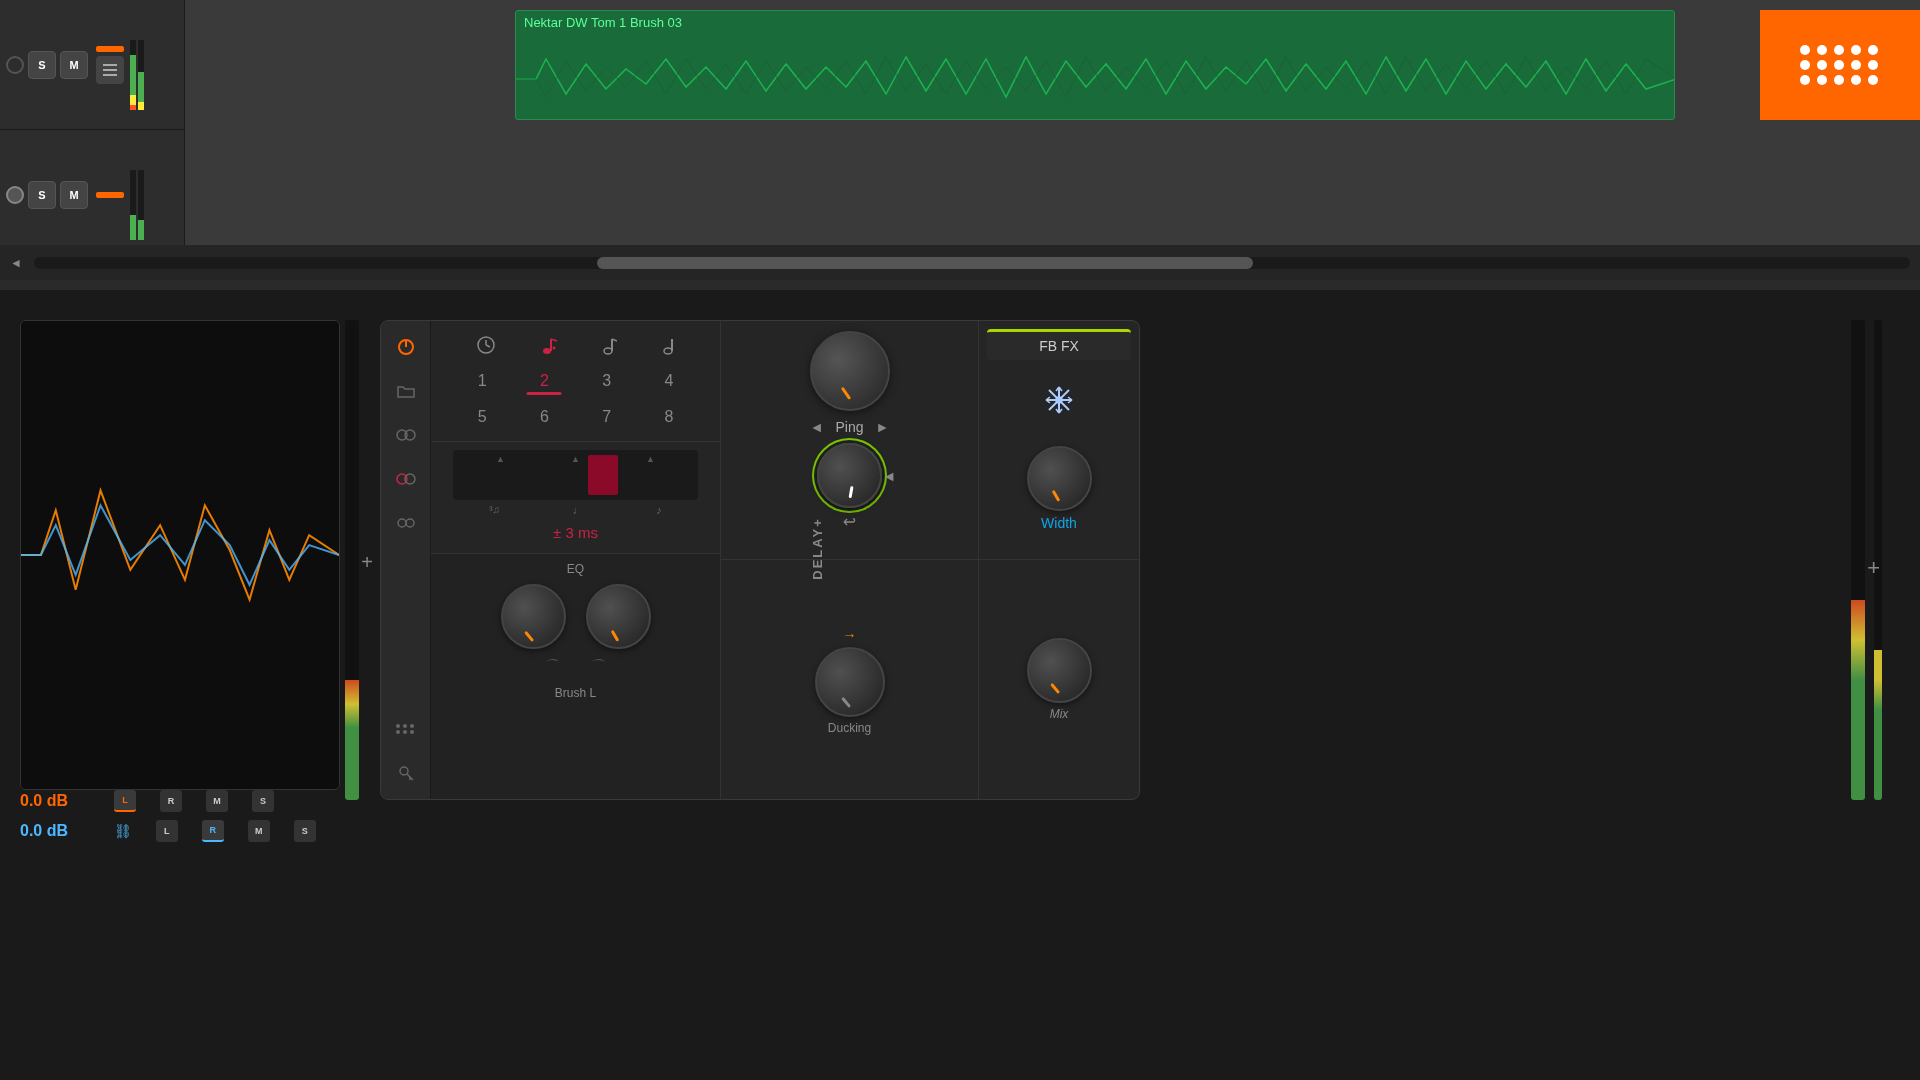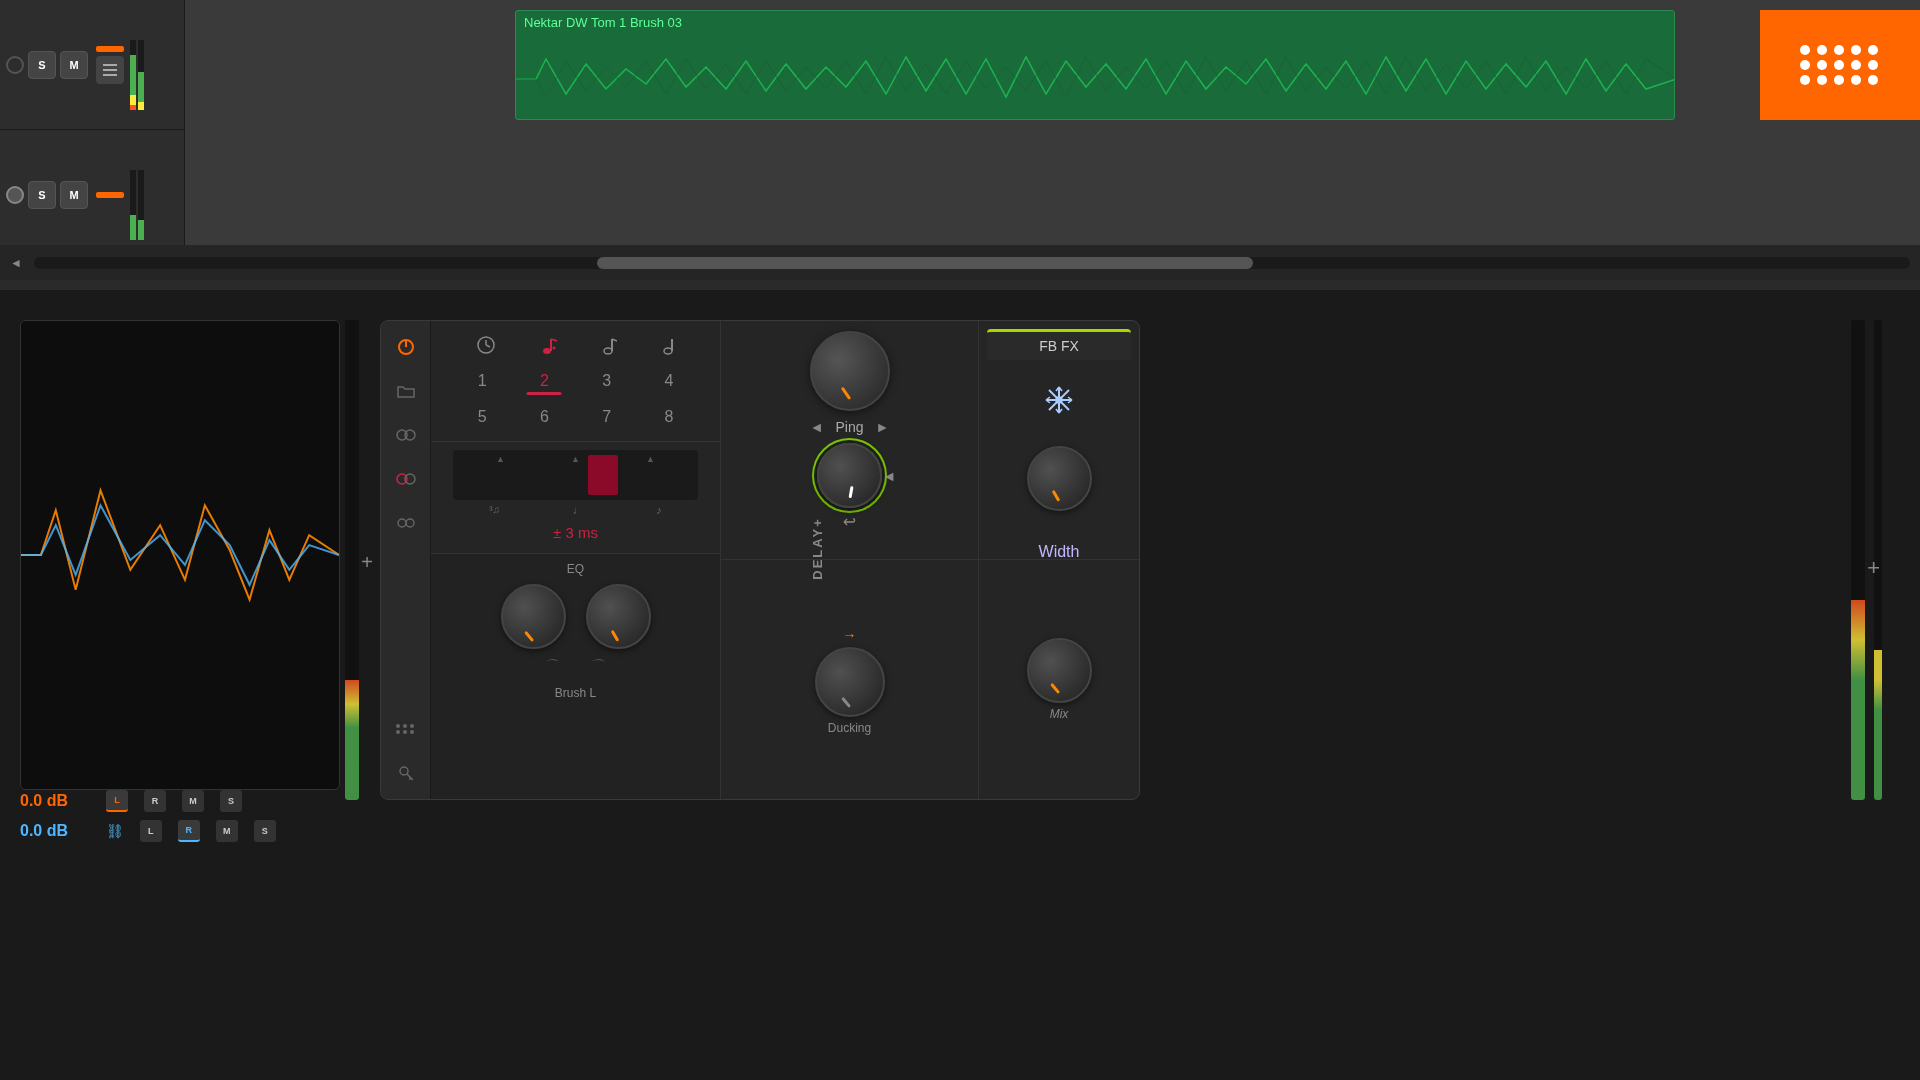--- a/index.html
+++ b/index.html
@@ -234,21 +234,21 @@
       left: 20px;
       width: 320px;
       display: flex;
       flex-direction: column;
       gap: 8px;
     }
 
     .db-row {
       display: flex;
       align-items: center;
-      gap: 16px;
+      gap: 24px;
     }
 
     .db-value-orange {
       color: #ff6600;
       font-size: 16px;
       font-weight: bold;
       width: 70px;
     }
 
     .db-value-blue {
@@ -855,21 +855,21 @@
               <line x1="2" y1="15" x2="6" y2="18" stroke="#aaccff" stroke-width="1.5"></line>
               <line x1="28" y1="15" x2="24" y2="12" stroke="#aaccff" stroke-width="1.5"></line>
               <line x1="28" y1="15" x2="24" y2="18" stroke="#aaccff" stroke-width="1.5"></line>
             </svg>
           </div>
 
           <div class="knob-container">
             <div class="knob knob-medium" style="position:relative;">
               <div style="position:absolute; bottom:8px; left:50%; width:3px; height:12px; background:#ff8800; border-radius:2px; transform:translateX(-50%) rotate(-30deg); transform-origin:center bottom;"></div>
             </div>
-            <span style="color:#c4b5fd; font-size:16px;margin-top:28px;">Width</span>
+            <span style="color:#0ea5e9; font-size:14px;">Width</span>
           </div>
         </div>
       </div>
 
       <div style="display:flex; height:50%;">
 
         <div style="flex:1; border-right:1px solid #333; padding:10px; display:flex; flex-direction:column; align-items:center; justify-content:center; gap:6px;">
 
           <div style="display:flex; align-items:center;">
             <span style="color:#ff8800; font-size:14px;">→</span>

